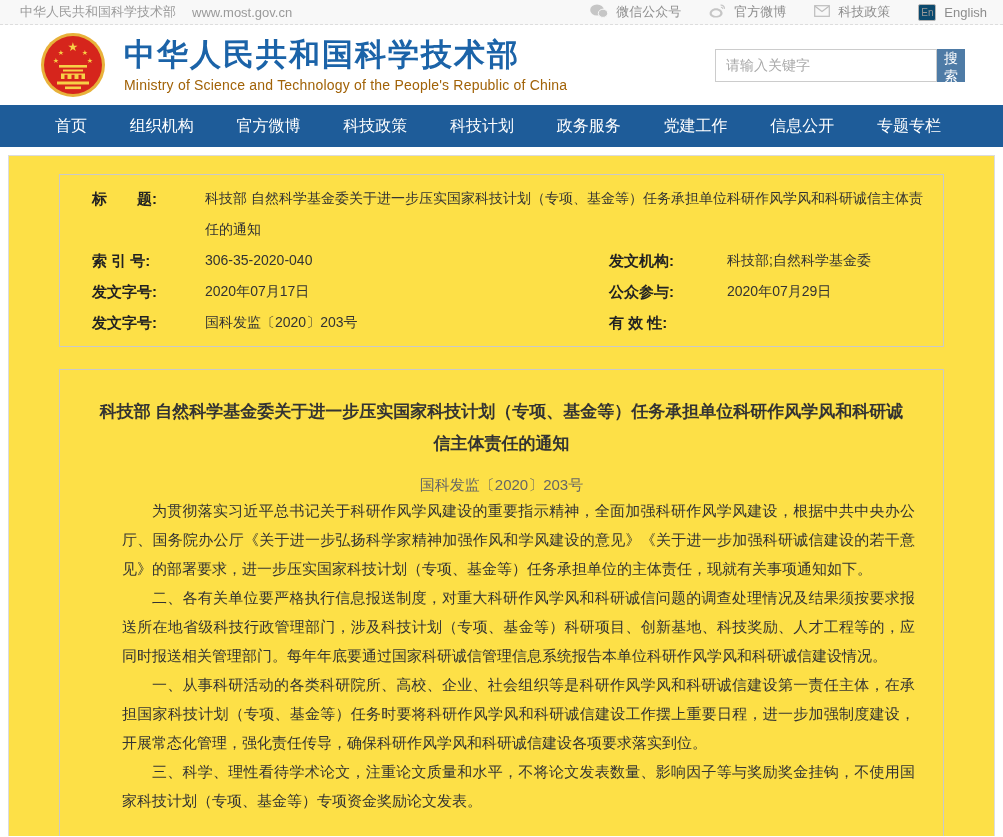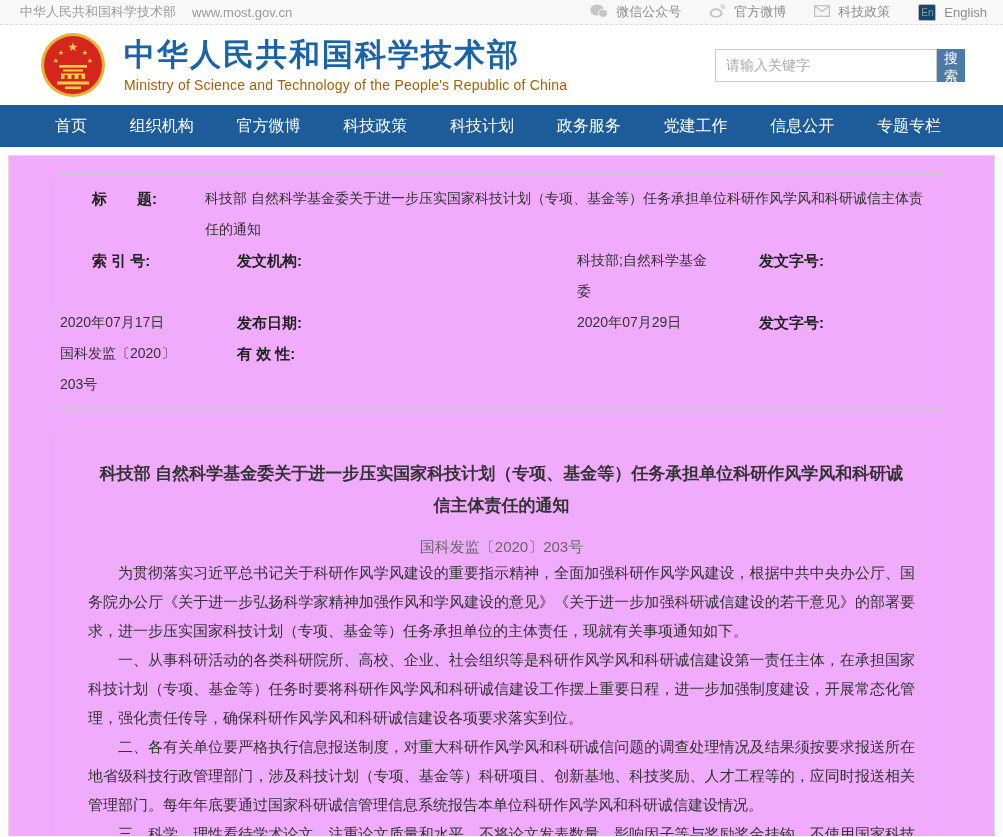--- a/index.html
+++ b/index.html
@@ -37,37 +37,37 @@
     cursor:pointer;font-family:inherit;
   }
   
   .nav{
     height:42px;background:#1e5c99;display:flex;align-items:center;
     justify-content:space-between;padding:0 62px 0 55px;
   }
   .nav a{color:#fff;font-size:16px;text-decoration:none;cursor:pointer;white-space:nowrap;}
   
   .container{
-    margin:8px 8px 0 8px;border:1px solid #dcdcdc;border-bottom:none;background:#f0abfc;
+    margin:8px 8px 0 8px;border:1px solid #dcdcdc;border-bottom:none;background:#fde047;
     height:681px;box-sizing:border-box;padding-top:18px;overflow:hidden;
   }
   .meta-box{margin:0 50px;border:1px solid #c9c9c9;padding:8px 0;}
   .meta-grid{display:grid;grid-template-columns:145px 372px 150px 1fr;font-size:15px;}
   .m-label{font-weight:bold;color:#222;padding-left:32px;line-height:31px;white-space:nowrap;}
   .m-value{color:#333;line-height:31px;font-size:14px;padding-right:10px;}
   .m-wide{grid-column:2 / 5;}
   .doc-box{margin:22px 50px 0;border:1px solid #c9c9c9;padding:26px 28px 60px;min-height:500px;}
   .doc-title{
     font-size:17px;font-weight:bold;color:#333;text-align:center;line-height:32px;
     margin:0 4px;
   }
   .doc-num{text-align:center;font-size:15px;color:#666;margin-top:14px;line-height:22px;}
   .doc-text p{margin:0;font-size:15px;color:#333;line-height:29px;text-align:justify;}
   .doc-text .salutation{margin-top:18px;text-indent:0;}
-  .doc-text .para{text-indent:2em;}
+  .doc-text .para{text-indent:2em;margin-left:34px;}
 </style>
 </head>
 <body>
 
 <div class="topbar">
   <div class="topbar-left">
     <span>中华人民共和国科学技术部</span>
     <span>www.most.gov.cn</span>
   </div>
   <div class="topbar-right">
@@ -149,40 +149,41 @@
 </div>
 
 <div class="container">
 
   <div class="meta-box">
     <div class="meta-grid">
       <div class="m-label">标　　题:</div>
       <div class="m-value m-wide">科技部 自然科学基金委关于进一步压实国家科技计划（专项、基金等）任务承担单位科研作风学风和科研诚信主体责任的通知</div>
 
       <div class="m-label">索 引 号:</div>
+      <div class="m-value">306-35-2020-040</div>
       <div class="m-label">发文机构:</div>
       <div class="m-value">科技部;自然科学基金委</div>
 
       <div class="m-label">发文字号:</div>
       <div class="m-value">2020年07月17日</div>
-      <div class="m-label">发布日期:</div>
+      <div class="m-label">公众参与:</div>
       <div class="m-value">2020年07月29日</div>
 
       <div class="m-label">发文字号:</div>
       <div class="m-value">国科发监〔2020〕203号</div>
       <div class="m-label">有 效 性:</div>
       <div class="m-value"></div>
     </div>
   </div>
 
   <div class="doc-box">
     <h1 class="doc-title">科技部 自然科学基金委关于进一步压实国家科技计划（专项、基金等）任务承担单位科研作风学风和科研诚信主体责任的通知</h1>
     <div class="doc-num">国科发监〔2020〕203号</div>
     <div class="doc-text">
       <p class="para">为贯彻落实习近平总书记关于科研作风学风建设的重要指示精神，全面加强科研作风学风建设，根据中共中央办公厅、国务院办公厅《关于进一步弘扬科学家精神加强作风和学风建设的意见》《关于进一步加强科研诚信建设的若干意见》的部署要求，进一步压实国家科技计划（专项、基金等）任务承担单位的主体责任，现就有关事项通知如下。</p>
+      <p class="para">二、各有关单位要严格执行信息报送制度，对重大科研作风学风和科研诚信问题的调查处理情况及结果须按要求报送所在地省级科技行政管理部门，涉及科技计划（专项、基金等）科研项目、创新基地、科技奖励、人才工程等的，应同时报送相关管理部门。每年年底要通过国家科研诚信管理信息系统报告本单位科研作风学风和科研诚信建设情况。</p>
       <p class="para">一、从事科研活动的各类科研院所、高校、企业、社会组织等是科研作风学风和科研诚信建设第一责任主体，在承担国家科技计划（专项、基金等）任务时要将科研作风学风和科研诚信建设工作摆上重要日程，进一步加强制度建设，开展常态化管理，强化责任传导，确保科研作风学风和科研诚信建设各项要求落实到位。</p>
-      <p class="para">二、各有关单位要严格执行信息报送制度，对重大科研作风学风和科研诚信问题的调查处理情况及结果须按要求报送所在地省级科技行政管理部门，涉及科技计划（专项、基金等）科研项目、创新基地、科技奖励、人才工程等的，应同时报送相关管理部门。每年年底要通过国家科研诚信管理信息系统报告本单位科研作风学风和科研诚信建设情况。</p>
       <p class="para">三、科学、理性看待学术论文，注重论文质量和水平，不将论文发表数量、影响因子等与奖励奖金挂钩，不使用国家科技计划（专项、基金等）专项资金奖励论文发表。</p>
 
     </div>
   </div>
 
 </div>
 
 </body></html>

